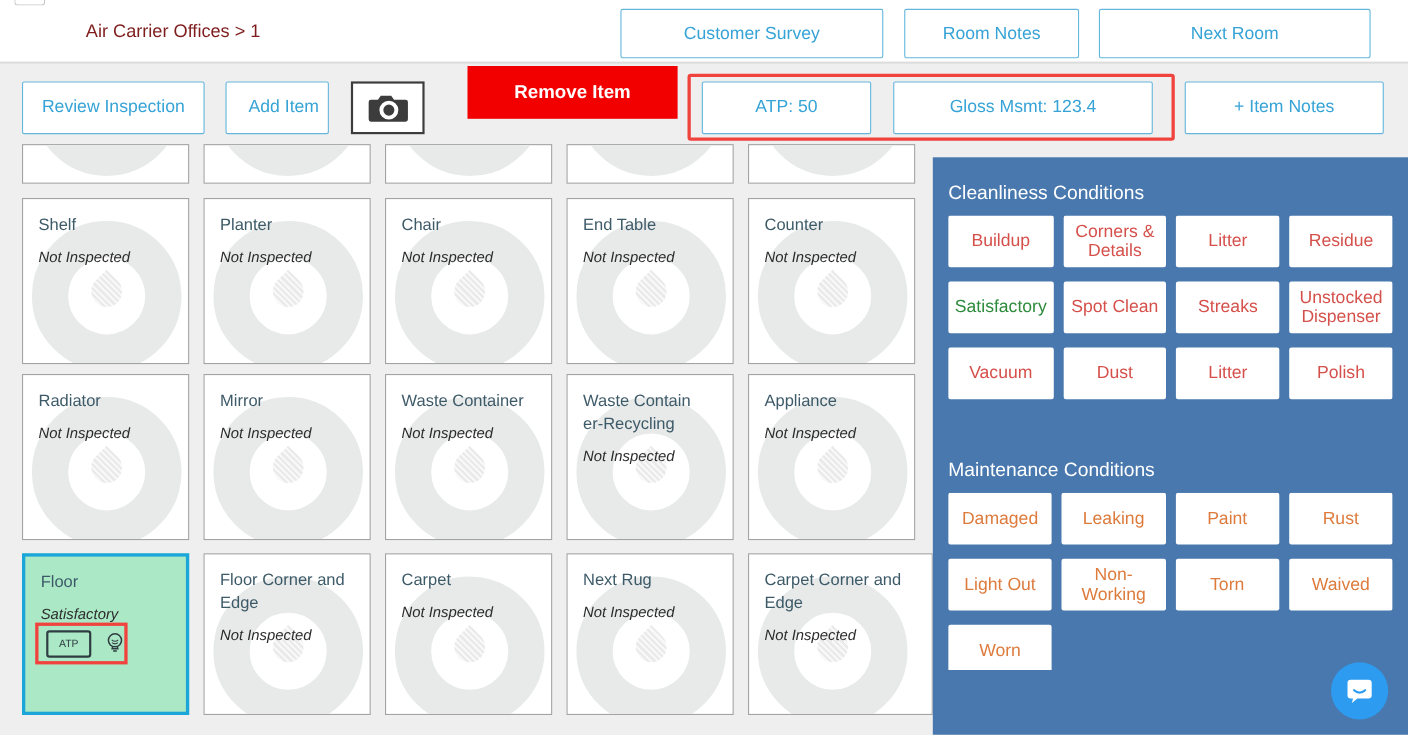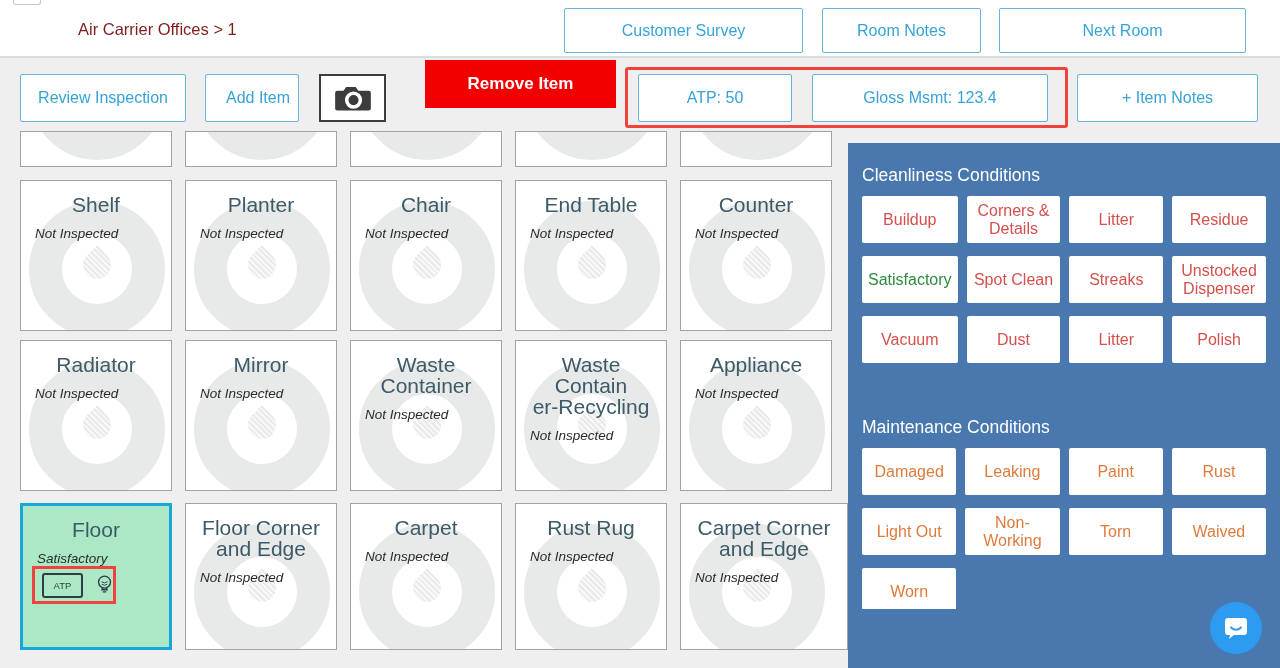--- a/index.html
+++ b/index.html
@@ -30,21 +30,21 @@
   
   .grid-area { position:absolute; left:0; top:130px; width:848px; height:538px; background:#efefef; overflow:hidden; }
   .card { position:absolute; background:#fff; border:1px solid #a3a3a3; overflow:hidden; padding:13px 14px; cursor:pointer; }
   .card.partial { top:1px; width:152px; height:36px; }
   .card.selected { background:var(--selected-green-bg,#abe8c6); border:3px solid var(--selected-border-blue,#1ba6da); }
   .wm { position:absolute; left:8px; top:20px; width:136px; height:136px; border:33px solid #e8eaea; border-radius:50%; pointer-events:none; }
   .card.partial .wm { top:-108px; }
   .wm::after { content:''; position:absolute; left:21px; top:17px; width:28px; height:28px;
     background:repeating-linear-gradient(180deg,#eaeaea 0 2px,#f8f8f8 2px 4px);
     border-radius:0 50% 50% 50%; transform:rotate(45deg); }
-  .ct { position:relative; font-size:21px; line-height:21px; color:#3d5a68; white-space:pre-line; word-wrap:break-word;text-align:center; }
+  .ct { position:relative; font-size:15px; line-height:21px; color:#3d5a68; white-space:pre-line; word-wrap:break-word; }
   .cs { position:relative; margin-top:11px; font-size:13.5px; font-style:italic; color:#2b2b2b; }
   .floor-badges { position:absolute; left:9px; top:60px; width:84px; height:38px; border:3px solid var(--annotation-red,#f0433d); display:flex; align-items:center; gap:13px; padding-left:7px; }
   .atp-badge { width:43px; height:25px; border:2px solid #2f3d42; border-radius:3px; color:#2f3d42; font-size:9.5px; display:flex; align-items:center; justify-content:center; background:transparent; }
 
   
   .sidebar { position:absolute; left:848px; top:130px; width:432px; height:538px; background:var(--sidebar-blue,#4878ad);margin-top:13px; }
   .side-title { position:absolute; left:14px; color:#fff; font-size:17.5px; }
   .title-clean { top:22px; }
   .title-maint { top:274px; }
   .cond-grid { position:absolute; left:14px; width:404px; display:grid; grid-template-columns:repeat(4,1fr); gap:13px 9px; grid-auto-rows:47px; overflow:hidden; }
@@ -171,21 +171,21 @@
       <div class="ct">Floor Corner and Edge</div>
       <div class="cs">Not Inspected</div>
     </div>
     <div class="card" style="left: 350px; top: 373px; width: 152px; height: 147px;">
       <div class="wm"></div>
       <div class="ct">Carpet</div>
       <div class="cs">Not Inspected</div>
     </div>
     <div class="card" style="left: 515px; top: 373px; width: 152px; height: 147px;">
       <div class="wm"></div>
-      <div class="ct">Rust Rug</div>
+      <div class="ct">Next Rug</div>
       <div class="cs">Not Inspected</div>
     </div>
     <div class="card" style="left: 680px; top: 373px; width: 168px; height: 147px;">
       <div class="wm"></div>
       <div class="ct">Carpet Corner and Edge</div>
       <div class="cs">Not Inspected</div>
     </div>
   </div>
 
 <div class="sidebar">

